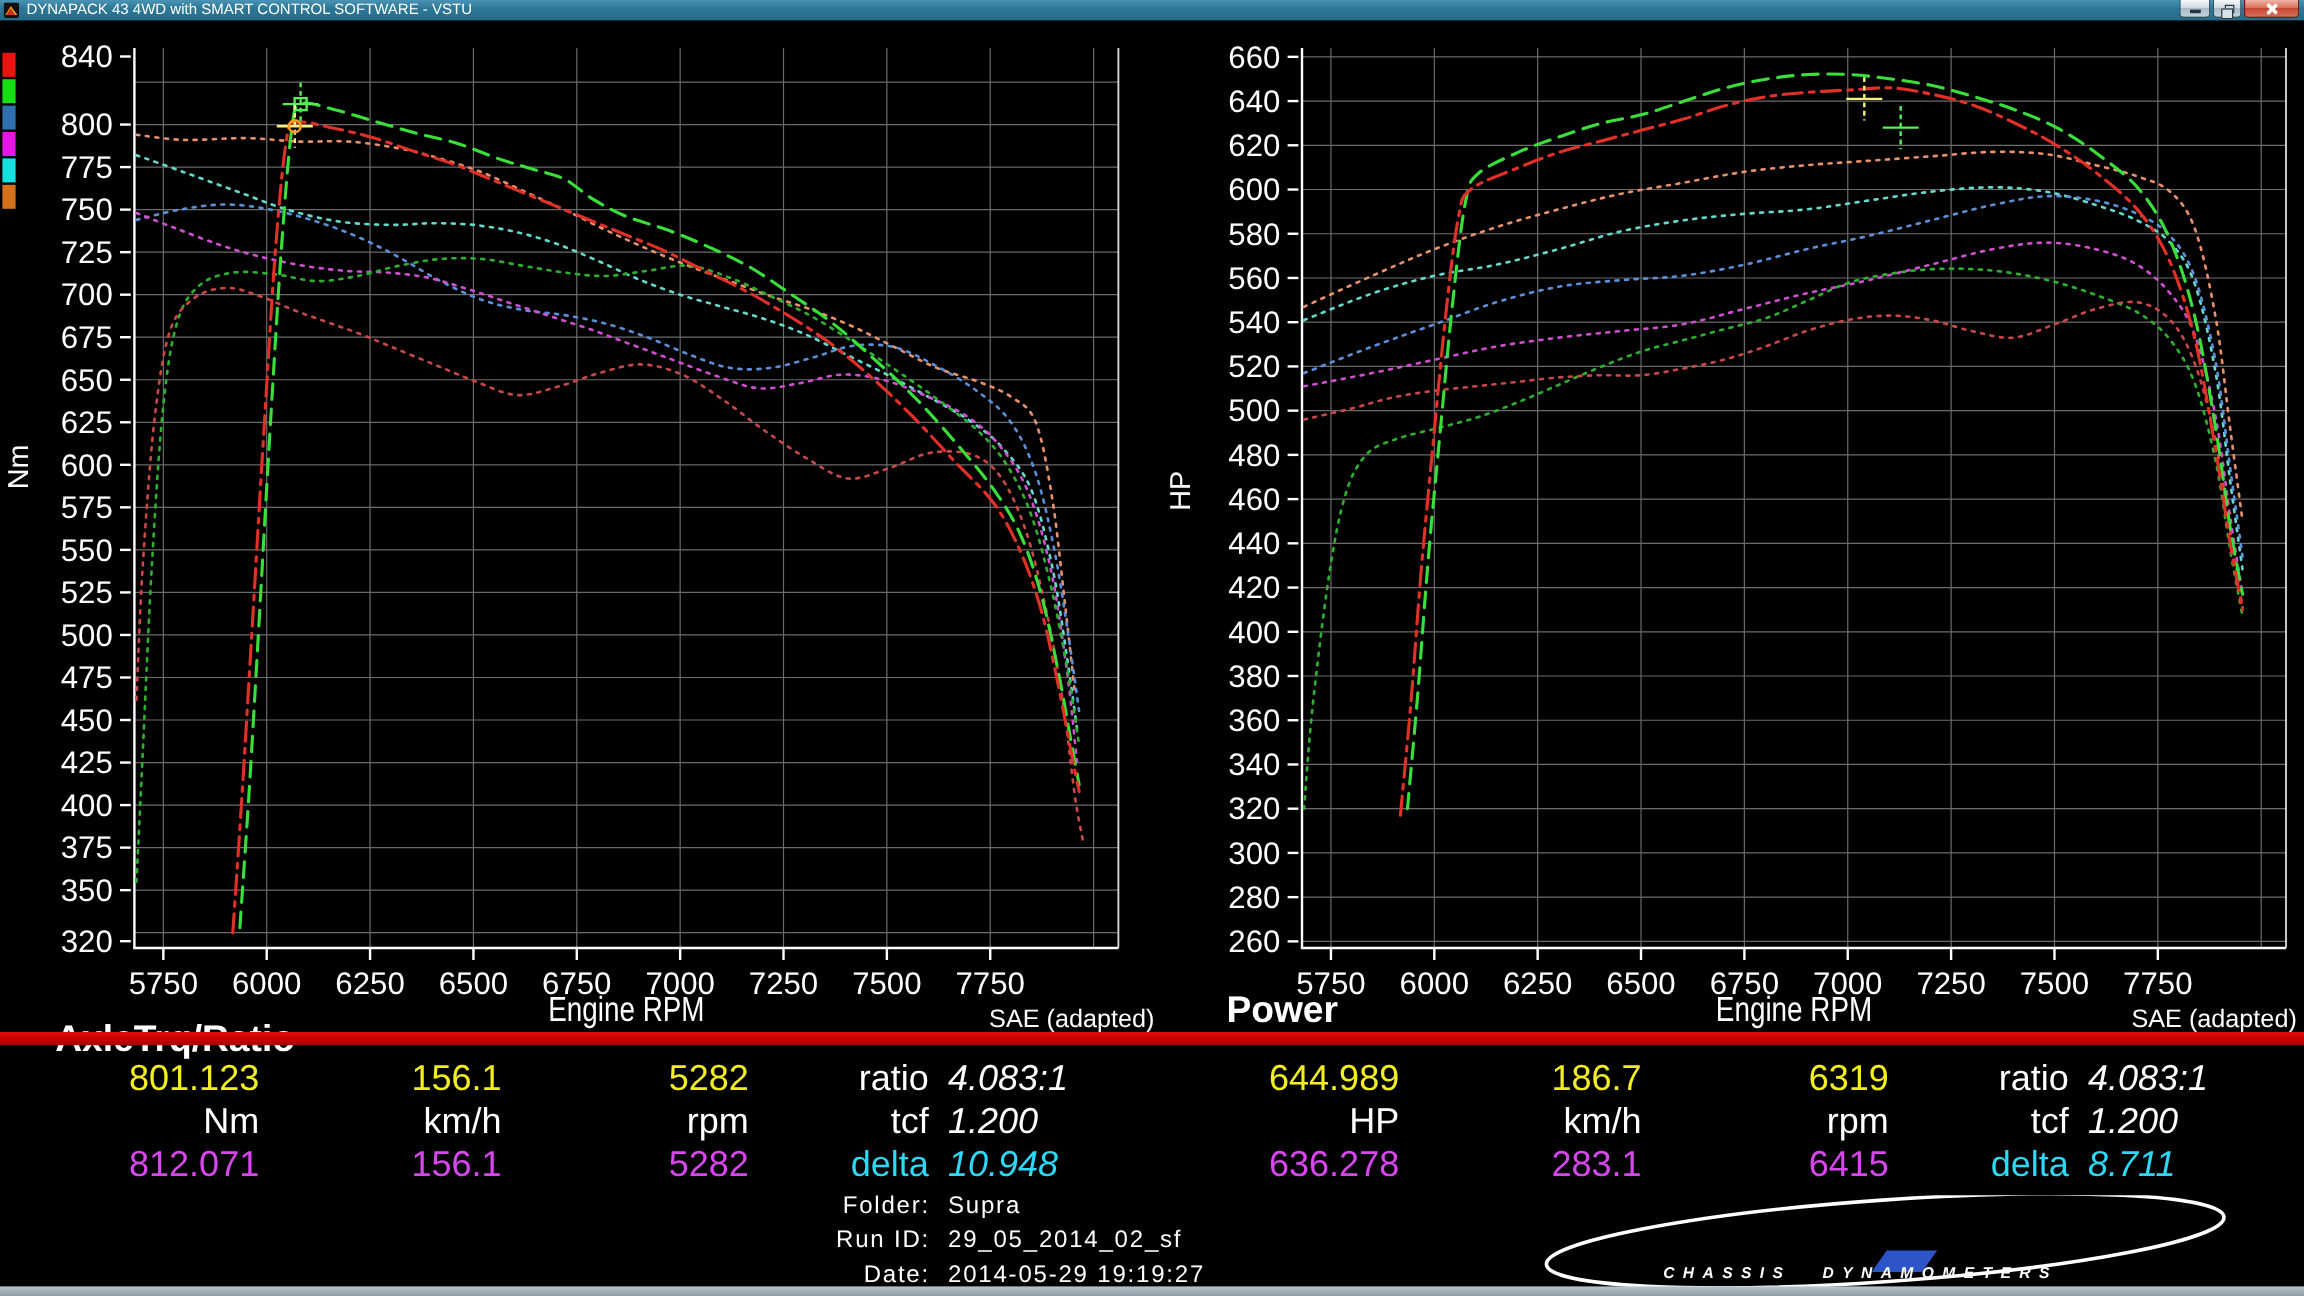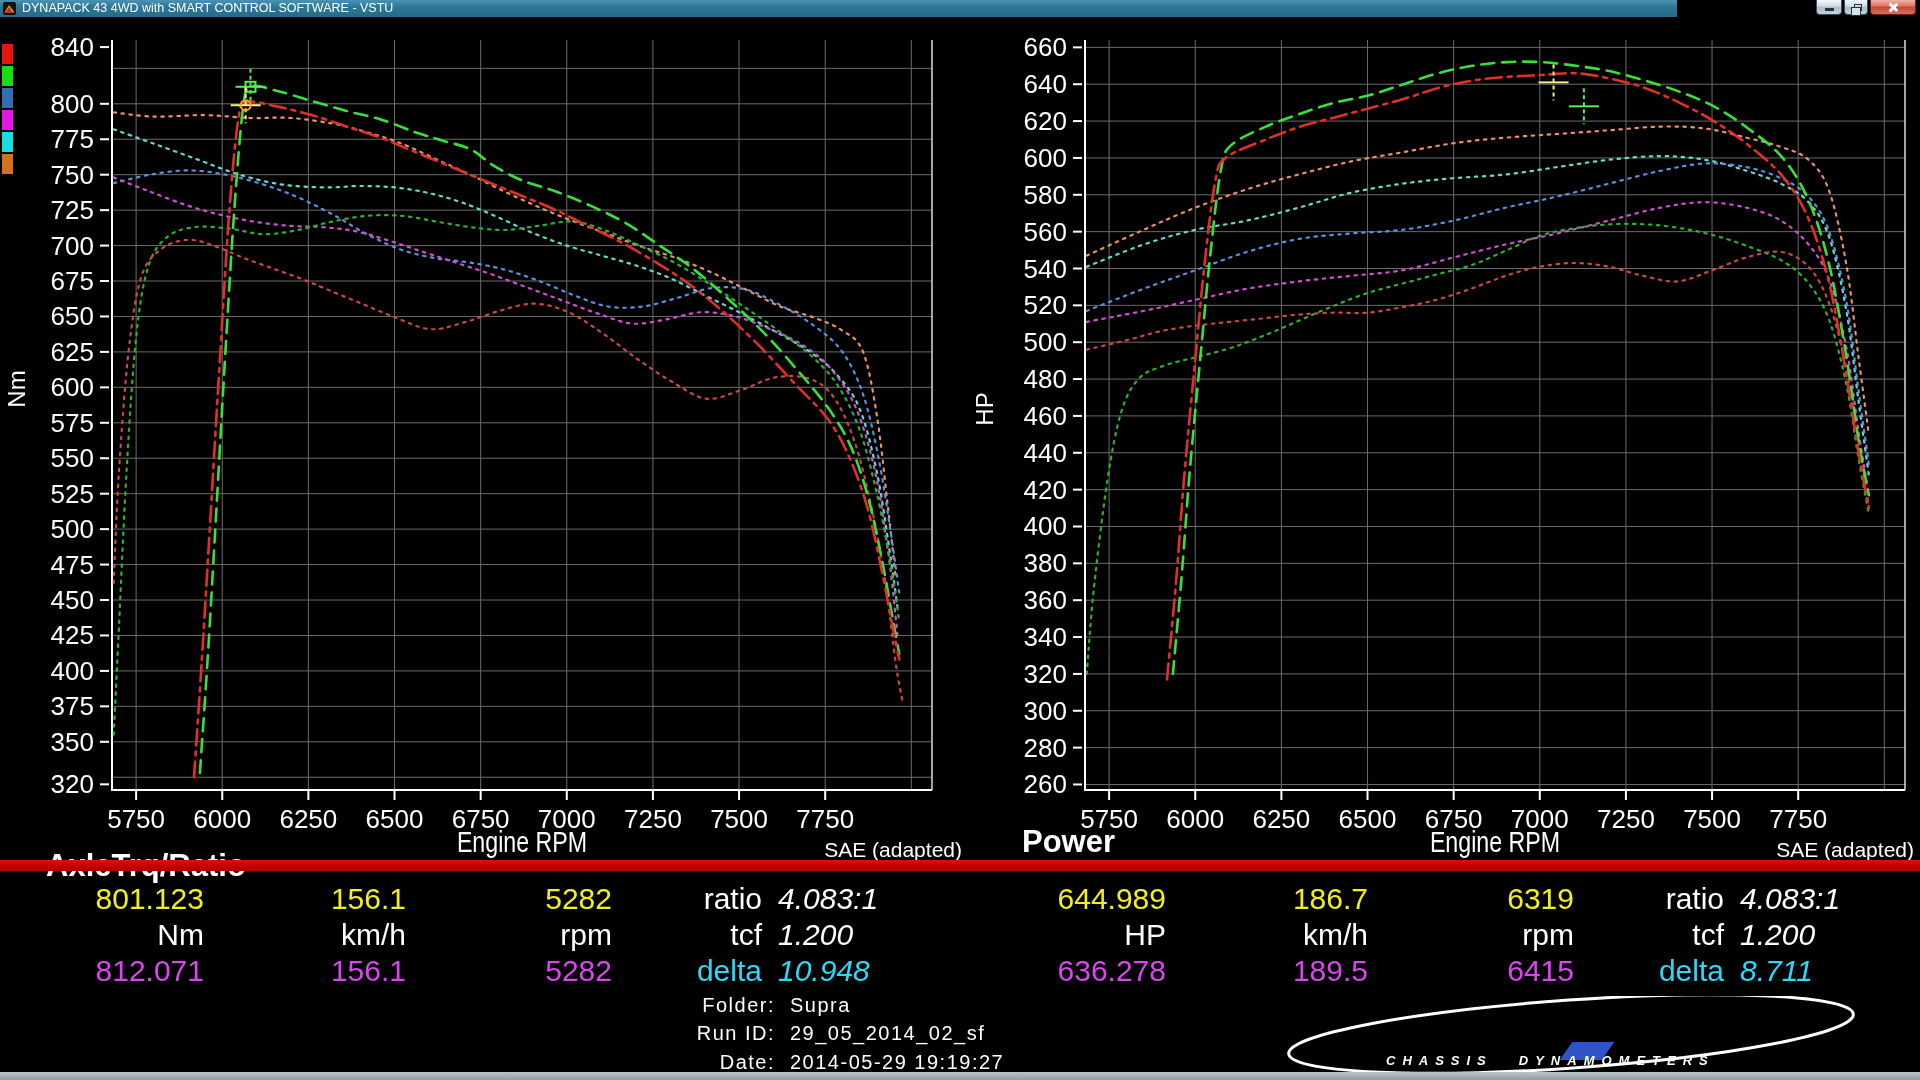--- a/index.html
+++ b/index.html
@@ -1,21 +1,21 @@
 <!DOCTYPE html>
 <html><head>
 <meta charset="utf-8">
 <style>
   * { margin:0; padding:0; box-sizing:border-box; }
   body { background:#000; }
   .screen{ position:relative; width:1920px; height:1080px; background:#000; overflow:hidden;
            font-family:"Liberation Sans", sans-serif; }
 
   
-  .titlebar{ position:absolute; left:0; top:0; width:1677px; height:17px;
+  .titlebar{ position:absolute; left:0; top:0; width:1920px; height:17px;
              background:linear-gradient(180deg,#4a93b5 0%,#2e7897 40%,#256b8a 100%);
              display:flex; align-items:center; }
   .app-icon{ position:absolute; left:3px; top:2px; width:13px; height:13px; }
   .title-text{ position:absolute; left:22px; top:1px; font-size:12.5px; color:#fff; white-space:nowrap; }
   .winbtn{ position:absolute; top:0; height:15px; border:1px solid #39505e; border-top:none;
            border-radius:0 0 4px 4px;
            background:linear-gradient(180deg,#f4f8fa 0%,#cfdbe4 45%,#a9bcc9 50%,#c4d3dd 100%);
            display:flex; align-items:center; justify-content:center; }
   .winbtn.min{ left:1816px; width:26px; }
   .winbtn.restore{ left:1844px; width:24px; }
@@ -347,21 +347,21 @@
   <div class="chart-title" style="left:46px;margin-top:24px;">AxleTrq/Ratio</div>
   <div class="xlab" style="left:382px;">Engine RPM</div>
   <div class="sae" style="left:762px;">SAE (adapted)</div>
 
   <div class="chart-title" style="left:1022px;">Power</div>
   <div class="xlab" style="left:1355px;">Engine RPM</div>
   <div class="sae" style="left:1714px;">SAE (adapted)</div>
 
   <div class="separator"></div>
 
-  <div class="readout" style="left:0;">
+  <div class="readout" style="left:12px;">
     <span class="num c-yellow">801.123</span>
     <span class="num c-yellow">156.1</span>
     <span class="num c-yellow">5282</span>
     <span class="lbl c-white">ratio</span>
     <span class="val c-white">4.083:1</span>
 
     <span class="num c-white">Nm</span>
     <span class="num c-white">km/h</span>
     <span class="num c-white">rpm</span>
     <span class="lbl c-white">tcf</span>
@@ -381,21 +381,21 @@
     <span class="lbl c-white">ratio</span>
     <span class="val c-white">4.083:1</span>
 
     <span class="num c-white">HP</span>
     <span class="num c-white">km/h</span>
     <span class="num c-white">rpm</span>
     <span class="lbl c-white">tcf</span>
     <span class="val c-white">1.200</span>
 
     <span class="num c-green">636.278</span>
-    <span class="num c-green">189.5</span>
+    <span class="num c-green">283.1</span>
     <span class="num c-green">6415</span>
     <span class="lbl c-cyan">delta</span>
     <span class="val c-cyan">8.711</span>
   </div>
 
   <div class="runinfo">
     <span class="rlabel">Folder:</span>
     <span class="rvalue">Supra</span>
     <span class="rlabel">Run ID:</span>
     <span class="rvalue">29_05_2014_02_sf</span>

